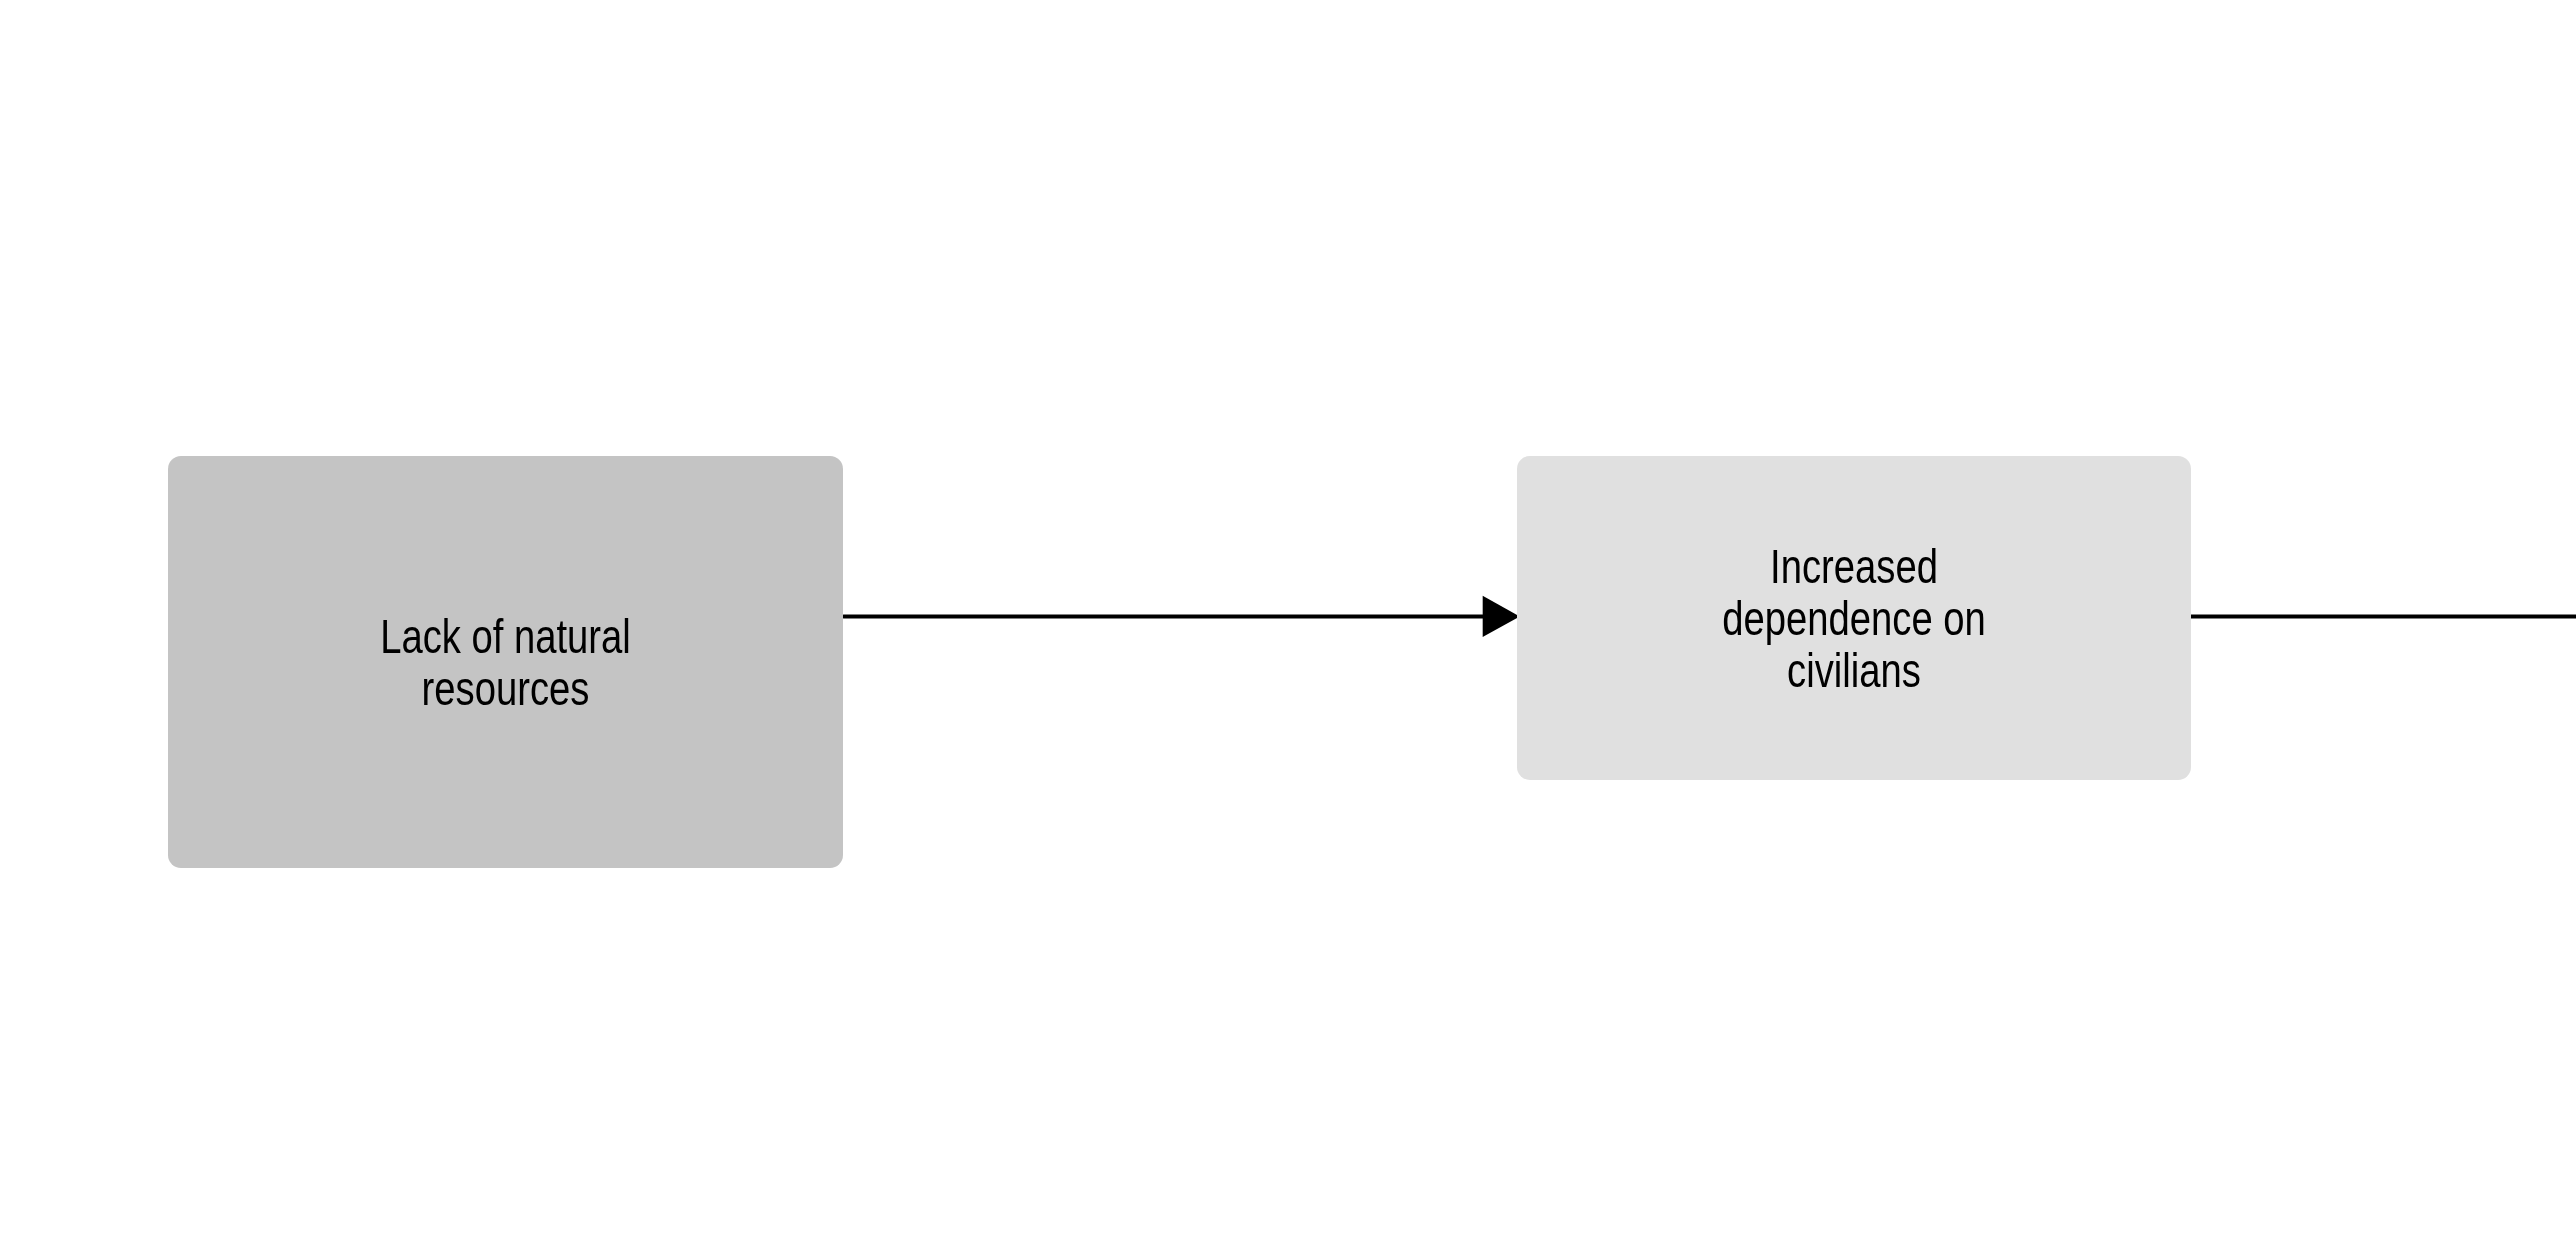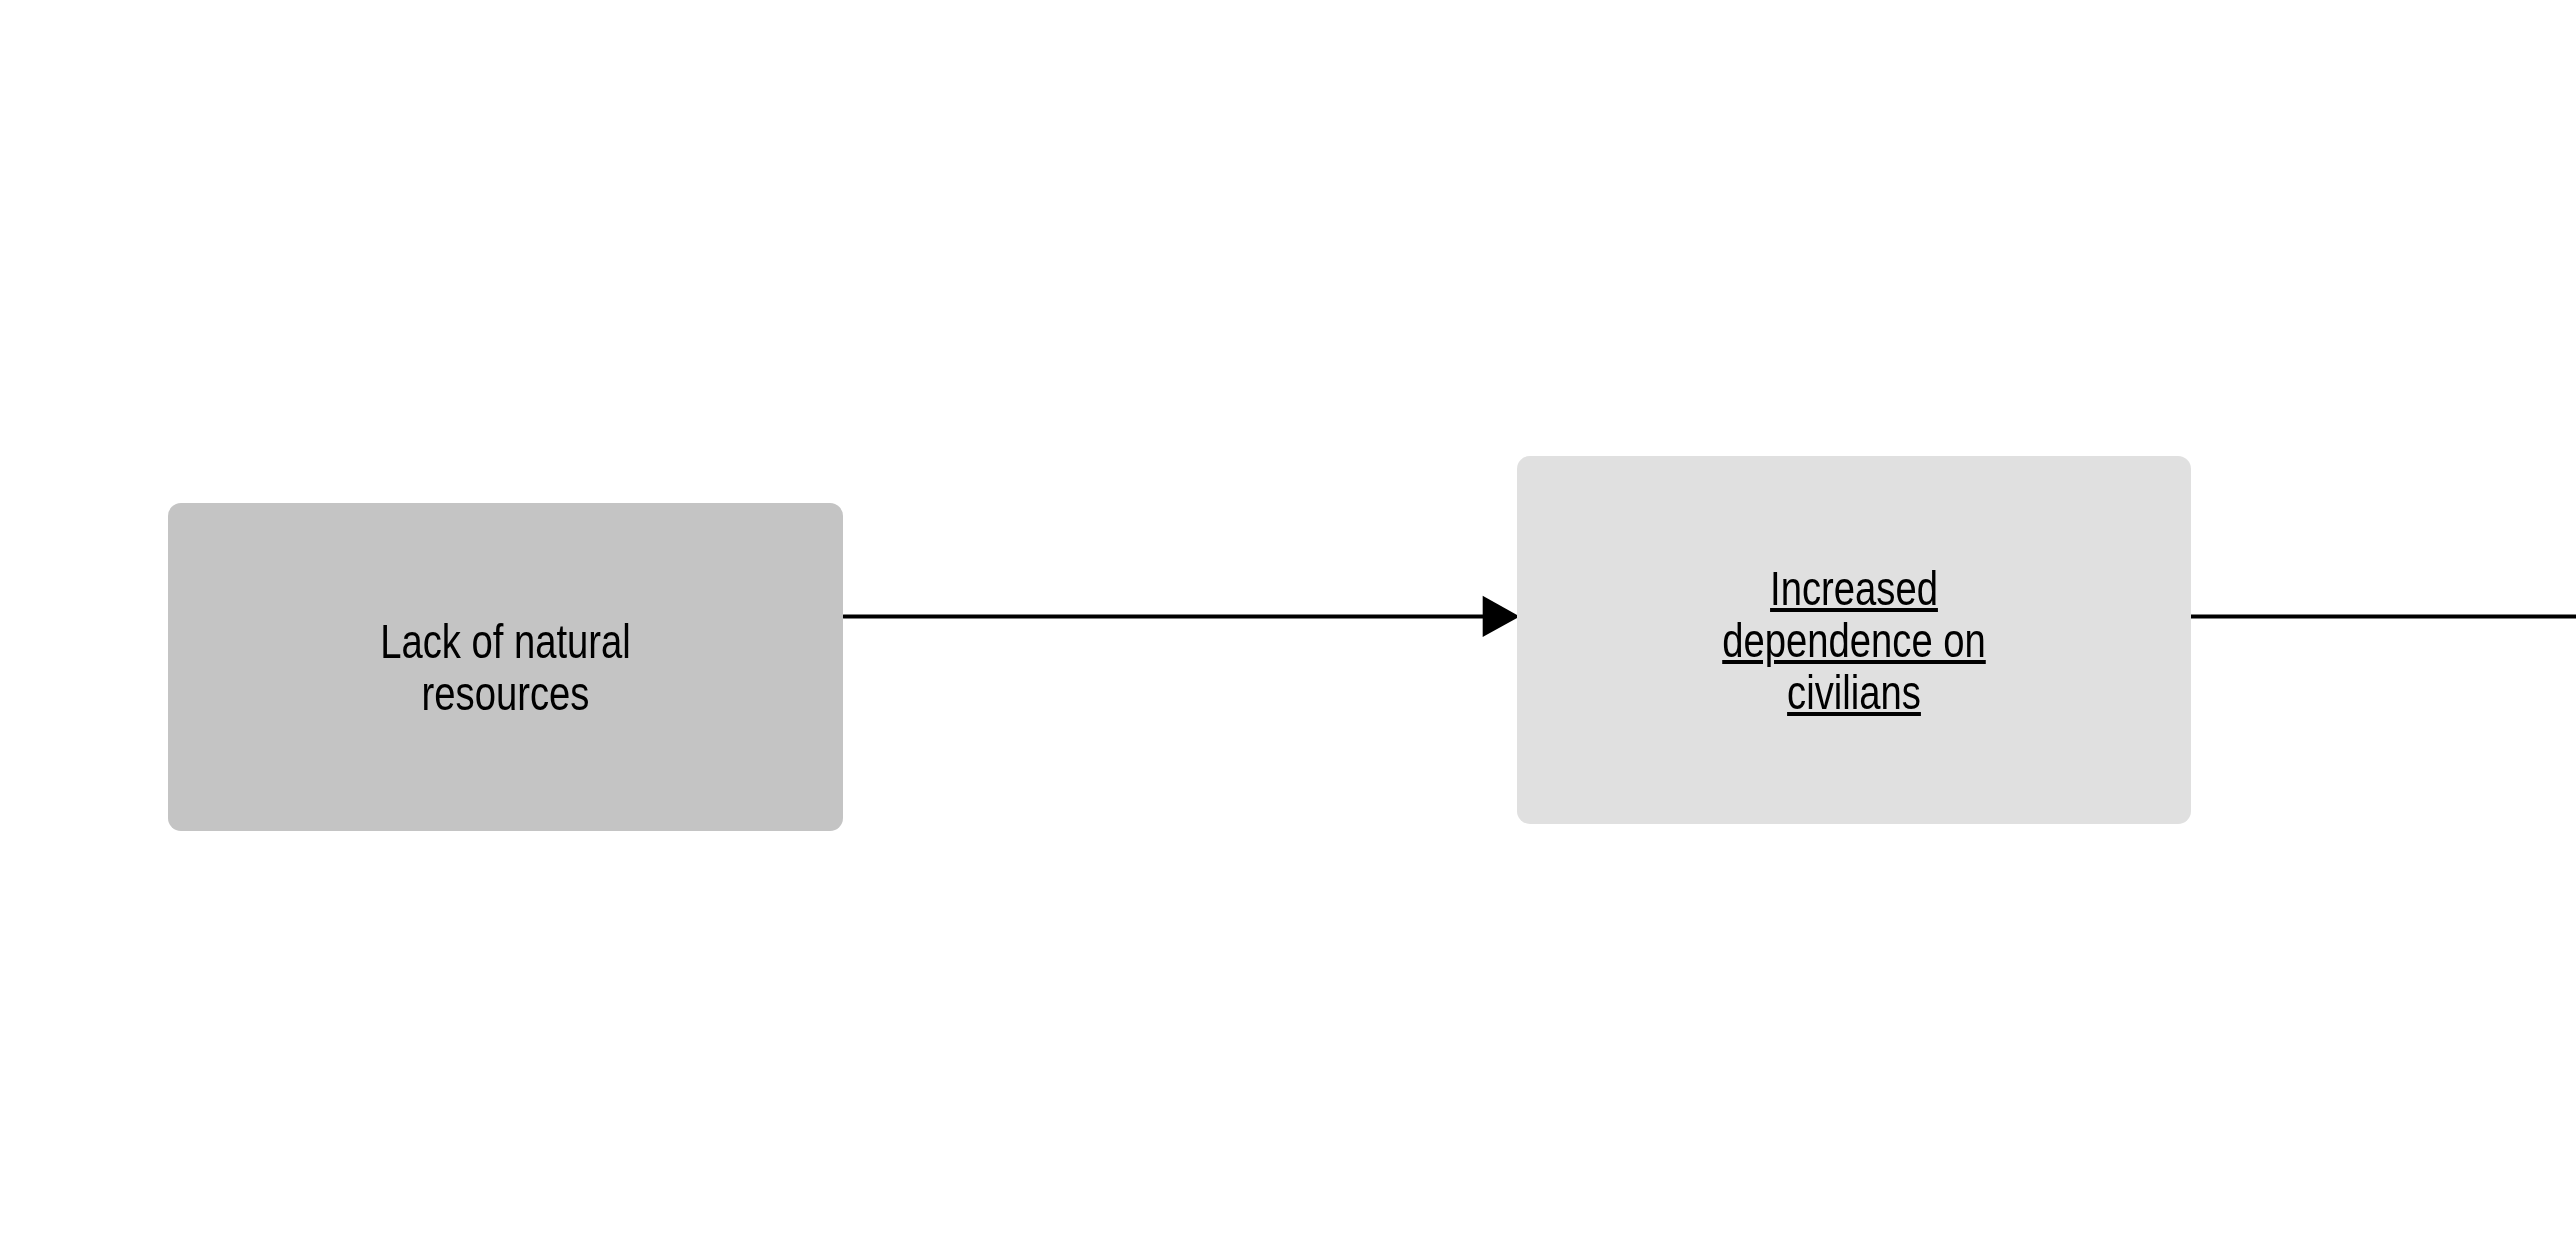--- a/index.html
+++ b/index.html
@@ -36,24 +36,24 @@
     line-height: 52px;
     text-align: center;
     white-space: pre-line;
     letter-spacing: 0px;
     font-stretch: condensed;
     transform: scaleX(0.78);
     transform-origin: center center;
     width: 170%;
   }
   #node-1 {
-    left: 168px;  top: 456px;  width: 675px;  height: 328px; margin-top: 47px;
+    left: 168px;  top: 456px;  width: 675px;  height: 412px;
   }
   #node-2 {
-    left: 1517px; top: 456px;  width: 674px;  height: 368px; text-decoration: underline;
+    left: 1517px; top: 456px;  width: 674px;  height: 324px;
   }
 </style>
 </head>
 <body>
 
 <div id="canvas">
 
   <svg class="flow-svg" viewBox="0 0 7200 2400" xmlns="http://www.w3.org/2000/svg">
 
     <g>

